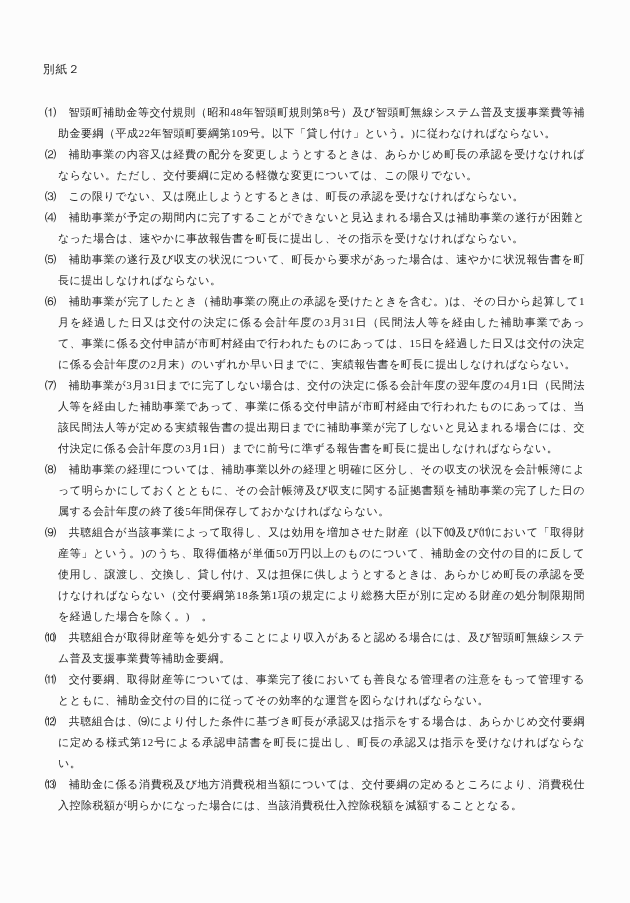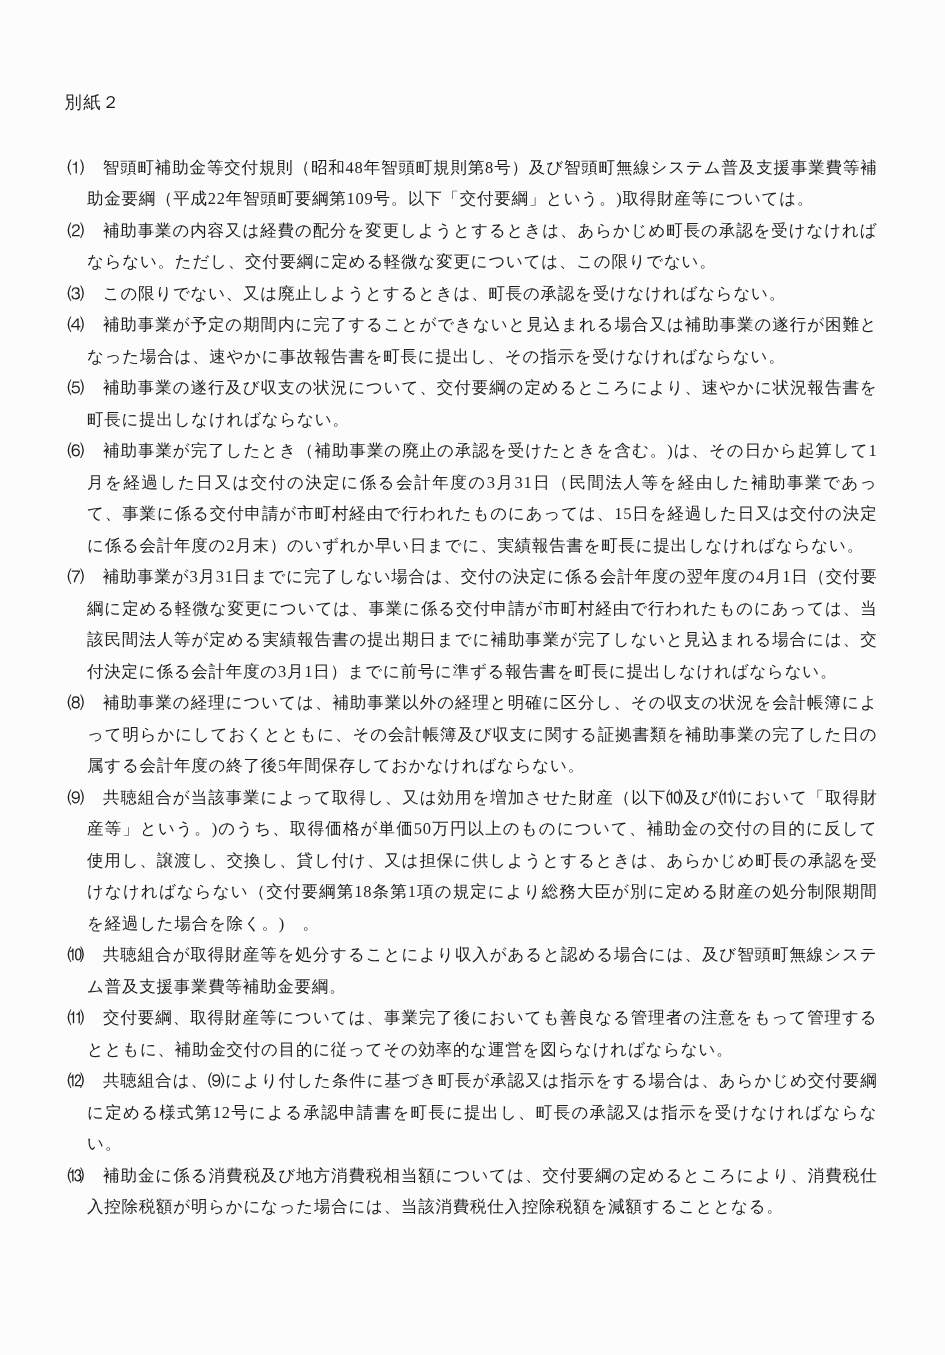--- a/index.html
+++ b/index.html
@@ -44,27 +44,27 @@
     margin-right: 12px;
   }
 </style>
 </head>
 <body>
 
 <div class="page">
   <div class="doc-label">別紙２</div>
 
   <div class="doc-body">
-    <p class="clause"><span class="num">⑴</span><span>智頭町補助金等交付規則（昭和48年智頭町規則第8号）及び智頭町無線システム普及支援事業費等補助金要綱（平成22年智頭町要綱第109号。以下「交付要綱」という。)取得財産等については。</span></p>
+    <p class="clause"><span class="num">⑴</span><span>智頭町補助金等交付規則（昭和48年智頭町規則第8号）及び智頭町無線システム普及支援事業費等補助金要綱（平成22年智頭町要綱第109号。以下「貸し付け」という。)に従わなければならない。</span></p>
     <p class="clause"><span class="num">⑵</span><span>補助事業の内容又は経費の配分を変更しようとするときは、あらかじめ町長の承認を受けなければならない。ただし、交付要綱に定める軽微な変更については、この限りでない。</span></p>
     <p class="clause"><span class="num">⑶</span><span>この限りでない、又は廃止しようとするときは、町長の承認を受けなければならない。</span></p>
     <p class="clause"><span class="num">⑷</span><span>補助事業が予定の期間内に完了することができないと見込まれる場合又は補助事業の遂行が困難となった場合は、速やかに事故報告書を町長に提出し、その指示を受けなければならない。</span></p>
-    <p class="clause"><span class="num">⑸</span><span>補助事業の遂行及び収支の状況について、交付要綱の定めるところにより、速やかに状況報告書を町長に提出しなければならない。</span></p>
+    <p class="clause"><span class="num">⑸</span><span>補助事業の遂行及び収支の状況について、町長から要求があった場合は、速やかに状況報告書を町長に提出しなければならない。</span></p>
     <p class="clause"><span class="num">⑹</span><span>補助事業が完了したとき（補助事業の廃止の承認を受けたときを含む。)は、その日から起算して1月を経過した日又は交付の決定に係る会計年度の3月31日（民間法人等を経由した補助事業であって、事業に係る交付申請が市町村経由で行われたものにあっては、15日を経過した日又は交付の決定に係る会計年度の2月末）のいずれか早い日までに、実績報告書を町長に提出しなければならない。</span></p>
-    <p class="clause"><span class="num">⑺</span><span>補助事業が3月31日までに完了しない場合は、交付の決定に係る会計年度の翌年度の4月1日（交付要綱に定める軽微な変更については、事業に係る交付申請が市町村経由で行われたものにあっては、当該民間法人等が定める実績報告書の提出期日までに補助事業が完了しないと見込まれる場合には、交付決定に係る会計年度の3月1日）までに前号に準ずる報告書を町長に提出しなければならない。</span></p>
+    <p class="clause"><span class="num">⑺</span><span>補助事業が3月31日までに完了しない場合は、交付の決定に係る会計年度の翌年度の4月1日（民間法人等を経由した補助事業であって、事業に係る交付申請が市町村経由で行われたものにあっては、当該民間法人等が定める実績報告書の提出期日までに補助事業が完了しないと見込まれる場合には、交付決定に係る会計年度の3月1日）までに前号に準ずる報告書を町長に提出しなければならない。</span></p>
     <p class="clause"><span class="num">⑻</span><span>補助事業の経理については、補助事業以外の経理と明確に区分し、その収支の状況を会計帳簿によって明らかにしておくとともに、その会計帳簿及び収支に関する証拠書類を補助事業の完了した日の属する会計年度の終了後5年間保存しておかなければならない。</span></p>
     <p class="clause"><span class="num">⑼</span><span>共聴組合が当該事業によって取得し、又は効用を増加させた財産（以下⑽及び⑾において「取得財産等」という。)のうち、取得価格が単価50万円以上のものについて、補助金の交付の目的に反して使用し、譲渡し、交換し、貸し付け、又は担保に供しようとするときは、あらかじめ町長の承認を受けなければならない（交付要綱第18条第1項の規定により総務大臣が別に定める財産の処分制限期間を経過した場合を除く。)　。</span></p>
     <p class="clause"><span class="num">⑽</span><span>共聴組合が取得財産等を処分することにより収入があると認める場合には、及び智頭町無線システム普及支援事業費等補助金要綱。</span></p>
     <p class="clause"><span class="num">⑾</span><span>交付要綱、取得財産等については、事業完了後においても善良なる管理者の注意をもって管理するとともに、補助金交付の目的に従ってその効率的な運営を図らなければならない。</span></p>
     <p class="clause"><span class="num">⑿</span><span>共聴組合は、⑼により付した条件に基づき町長が承認又は指示をする場合は、あらかじめ交付要綱に定める様式第12号による承認申請書を町長に提出し、町長の承認又は指示を受けなければならない。</span></p>
     <p class="clause"><span class="num">⒀</span><span>補助金に係る消費税及び地方消費税相当額については、交付要綱の定めるところにより、消費税仕入控除税額が明らかになった場合には、当該消費税仕入控除税額を減額することとなる。</span></p>
   </div>
 </div>
 
 </body></html>

